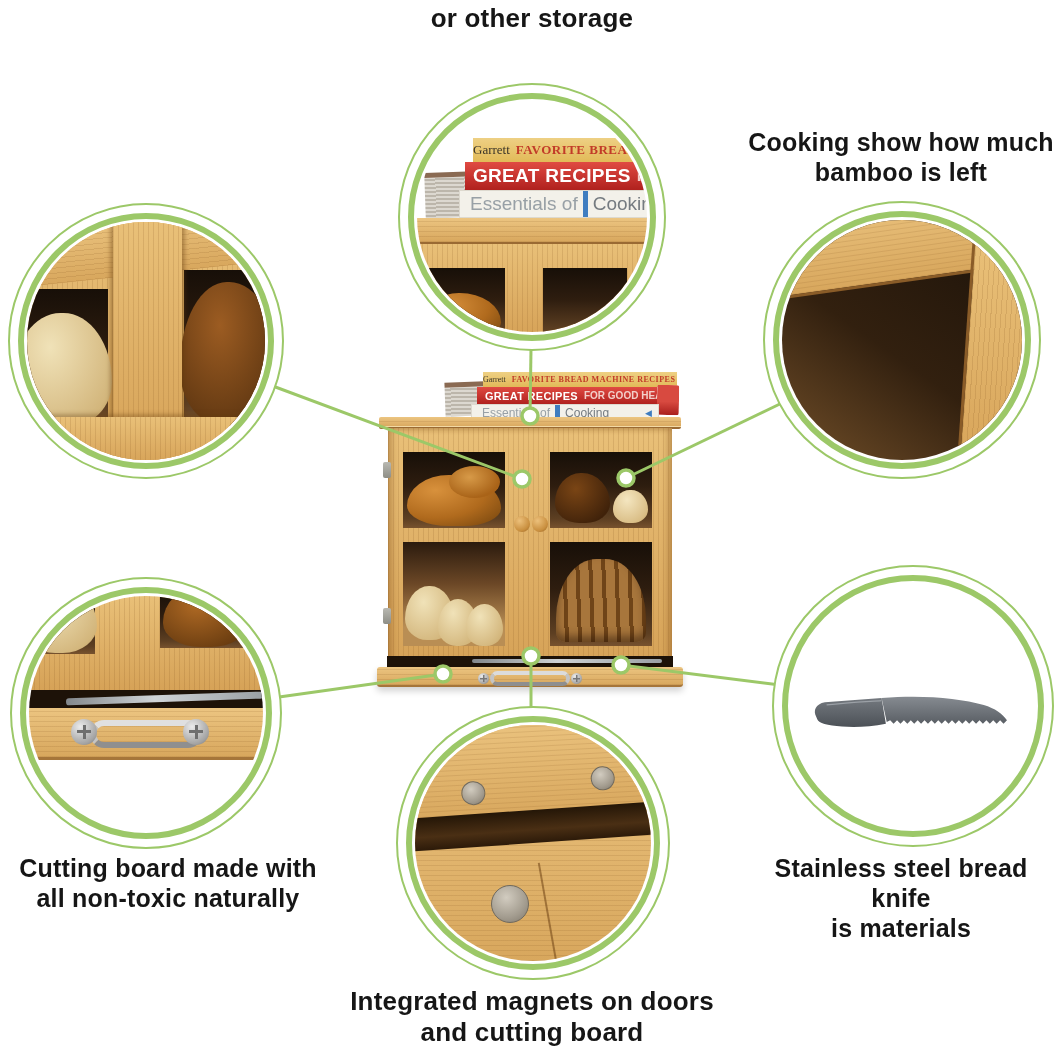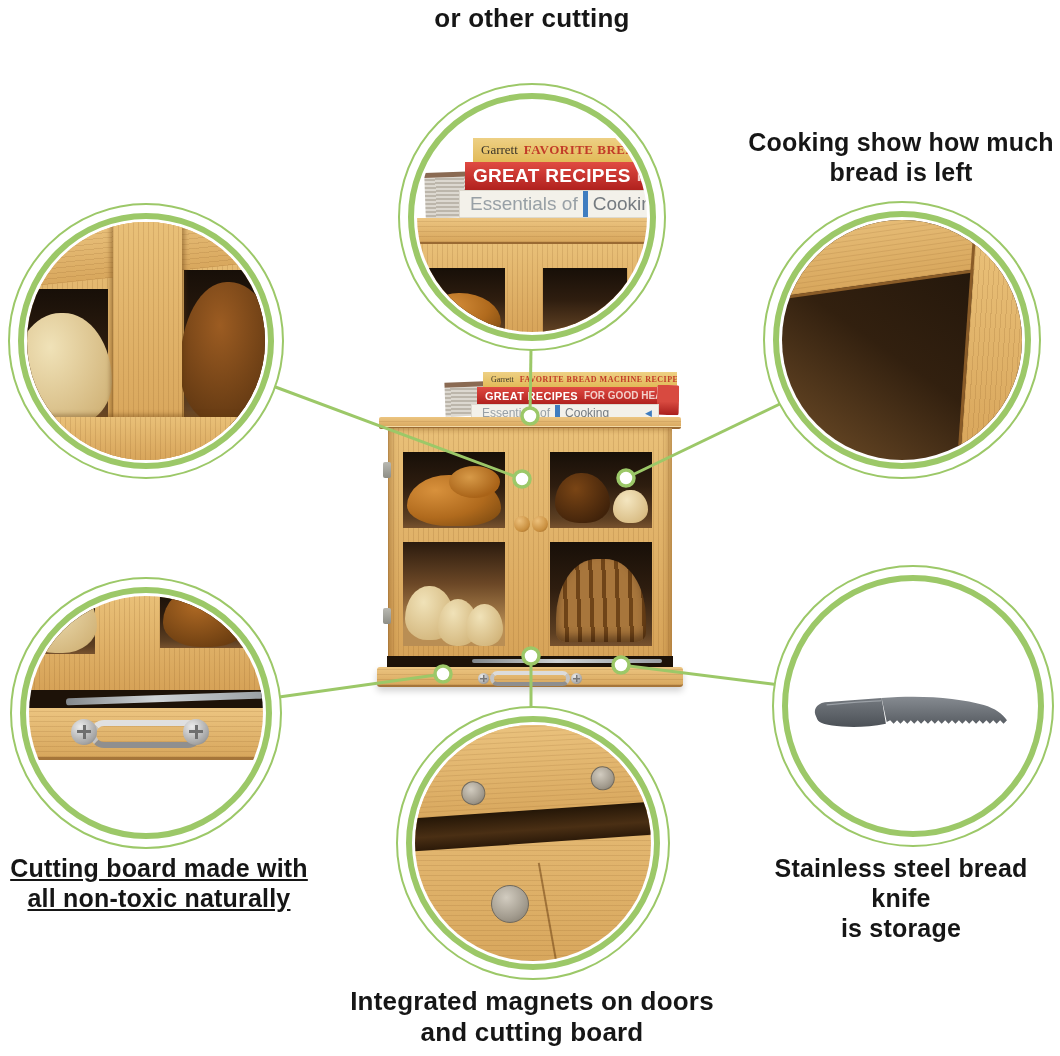--- a/index.html
+++ b/index.html
@@ -6,21 +6,21 @@
   *{ margin:0; padding:0; box-sizing:border-box; }
   body{ background:#fff; font-family:"Liberation Sans", sans-serif; }
   .canvas{ position:relative; width:1060px; height:1056px; background:#fff; overflow:hidden; }
 
   
   .cap{ position:absolute; text-align:center; color:var(--ink);
         font-weight:bold; font-size:25px; line-height:30px; letter-spacing:.2px; }
   .cap-top{ left:288px; top:3px; width:488px; font-size:26px; line-height:31px;}
   .cap-lt{ left:0px; top:121px; width:302px; }
   .cap-rt{ left:742px; top:127px; width:318px; }
-  .cap-lb{ left:8px; top:853px; width:302px;text-decoration:underline; }
+  .cap-lb{ left:17px; top:853px; width:302px; }
   .cap-rb{ left:742px; top:853px; width:318px; }
   .cap-bot{ left:292px; top:986px; width:480px; font-size:26px; line-height:31px;}
 
   
   svg.wires{ position:absolute; left:0; top:0; z-index:3; pointer-events:none; }
 
   
   .callout{ position:absolute; border-radius:50%; border:2px solid var(--green); background:#fff; z-index:4; }
   .band{ position:absolute; inset:8px; border-radius:50%; border:6px solid var(--green); }
   .band-dots{ position:absolute; inset:10px; border-radius:50%; border:2px dotted #fff; }
@@ -84,21 +84,21 @@
       background:repeating-linear-gradient(88deg, #a8763c 0 9px, #6f4418 9px 13px);
       border-radius:45% 45% 10% 10% / 72% 72% 12% 12%;
       box-shadow:inset 0 -6px 8px rgba(40,20,5,.5); }
 
   
   .book-gray{ position:absolute; border-top:5px solid #8a6a52; transform:rotate(-2deg);
       background:repeating-linear-gradient(0deg, #dcd8d0 0 2px, #bcb6ab 2px 4px); }
   .book-tan{ position:absolute; background:linear-gradient(180deg,#eed084,#e2ba58);
       display:flex; align-items:center; white-space:nowrap; overflow:hidden;
       font-family:"Liberation Serif", serif; }
-  .book-tan .a{ color:#3a3428; margin:0 6px 0 8px; }
+  .book-tan .a{ color:#3a3428; margin:0 6px 0 0; }
   .book-tan .t{ color:#c23b28; font-weight:bold; letter-spacing:.5px; }
   .book-red{ position:absolute; background:linear-gradient(180deg,#e04a42,#b0211e);
       display:flex; align-items:center; white-space:nowrap; overflow:hidden; }
   .book-red .m{ color:#fff; font-weight:bold; letter-spacing:.3px; margin-left:8px; }
   .book-red .r{ color:#f3cfc9; font-weight:bold; margin-left:6px; }
   .book-red-end{ position:absolute; border-radius:2px; transform:rotate(1deg);
       background:linear-gradient(180deg,#d84a40 55%,#a91f1c),
                  linear-gradient(0deg,#fff,#fff); }
   .book-white{ position:absolute; background:#f3f1ea; border:1px solid #ddd9cf;
       display:flex; align-items:center; white-space:nowrap; overflow:hidden; }
@@ -307,32 +307,32 @@
         <div class="magnet" style="left:22%; top:62%; width:24px; height:24px;"></div>
         <div class="magnet" style="left:72%; top:55%; width:24px; height:24px;"></div>
       </div>
       <div class="gapband" style="left:-5%; top:36%; width:110%; height:14%; transform:rotate(-4deg);"></div>
       <div class="seam" style="left:56%; top:58%; height:45%; transform:rotate(-10deg);"></div>
       <div class="magnet" style="left:32%; top:68%; width:38px; height:38px;"></div>
     </div>
   </div>
 
   <div class="cap cap-top">
-    <div>or other cutting</div>
+    <div>or other storage</div>
   </div>
   <div class="cap cap-rt">
     <div>Cooking show how much</div>
-    <div>bread is left</div>
+    <div>bamboo is left</div>
   </div>
   <div class="cap cap-lb">
     <div>Cutting board made with</div>
     <div>all non-toxic naturally</div>
   </div>
   <div class="cap cap-rb">
     <div>Stainless steel bread knife</div>
-    <div>is storage</div>
+    <div>is materials</div>
   </div>
   <div class="cap cap-bot">
     <div>Integrated magnets on doors</div>
     <div>and cutting board</div>
   </div>
 
 </div>
 
 </body></html>

